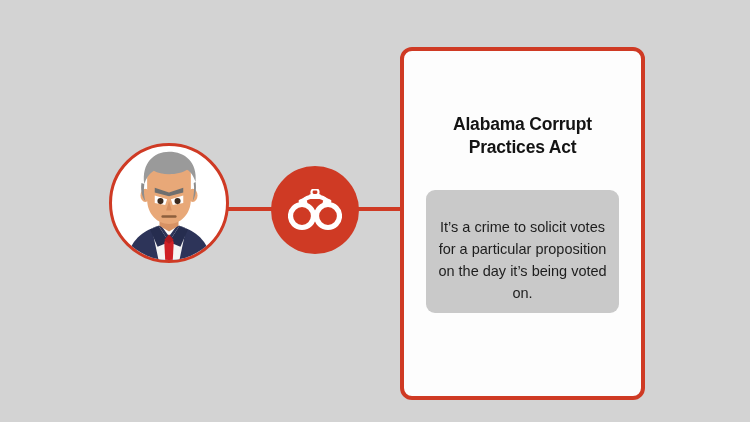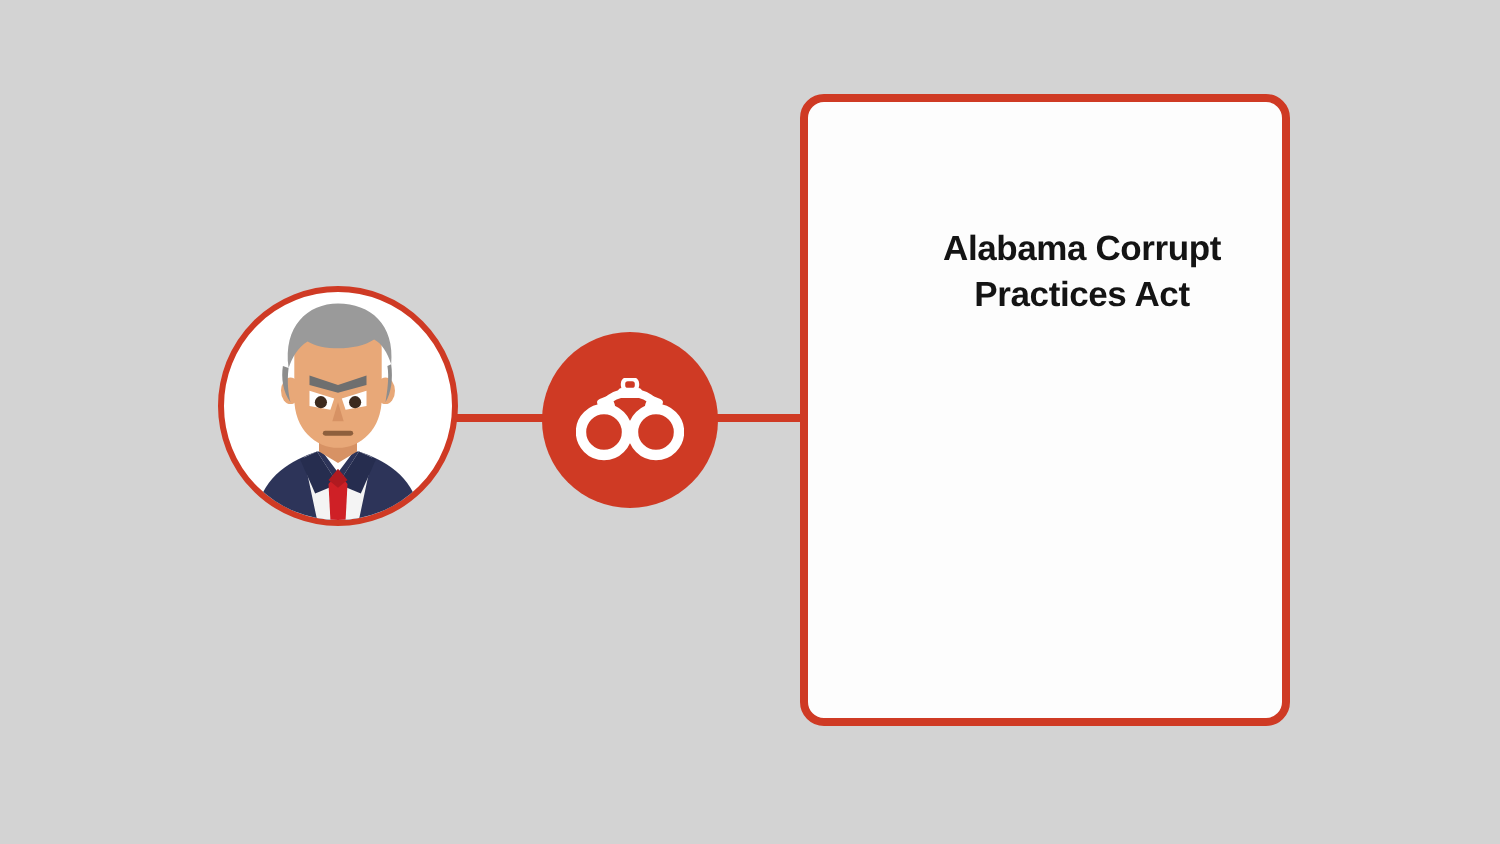--- a/index.html
+++ b/index.html
@@ -59,29 +59,29 @@
     justify-content: center;
   }
   .badge svg { display: block; width: 54px; height: 42px; }
 
   
   .card {
     position: absolute;
     left: 400px;
     top: 47px;
     width: 245px;
-    height: 316px;
+    height: 353px;
     box-sizing: border-box;
     background: #fdfdfd;
     border: 4px solid #cf3a24;
     border-radius: 12px;
     z-index: 2;
     display: flex;
     flex-direction: column;
-    align-items: flex-end;
+    align-items: center;
   }
   .card-title {
     margin-top: 62px;
     width: 200px;
     text-align: center;
     font-size: 17.5px;
     font-weight: bold;
     line-height: 1.32;
     color: #141414;
     letter-spacing: -0.2px;
@@ -163,15 +163,16 @@
       <rect x="35" y="9.5" width="8" height="7" rx="2" fill="#ffffff" transform="rotate(22 39 13)"></rect>
 
       <circle cx="14" cy="27" r="11.5" fill="none" stroke="#ffffff" stroke-width="5.2"></circle>
 
       <circle cx="40" cy="27" r="11.5" fill="none" stroke="#ffffff" stroke-width="5.2"></circle>
     </svg>
   </div>
 
   <div class="card">
     <div class="card-title">Alabama Corrupt Practices Act</div>
+    <div class="card-note">It’s a crime to solicit votes for a particular proposition on the day it’s being voted on.</div>
   </div>
 
 </div>
 
 </body></html>

